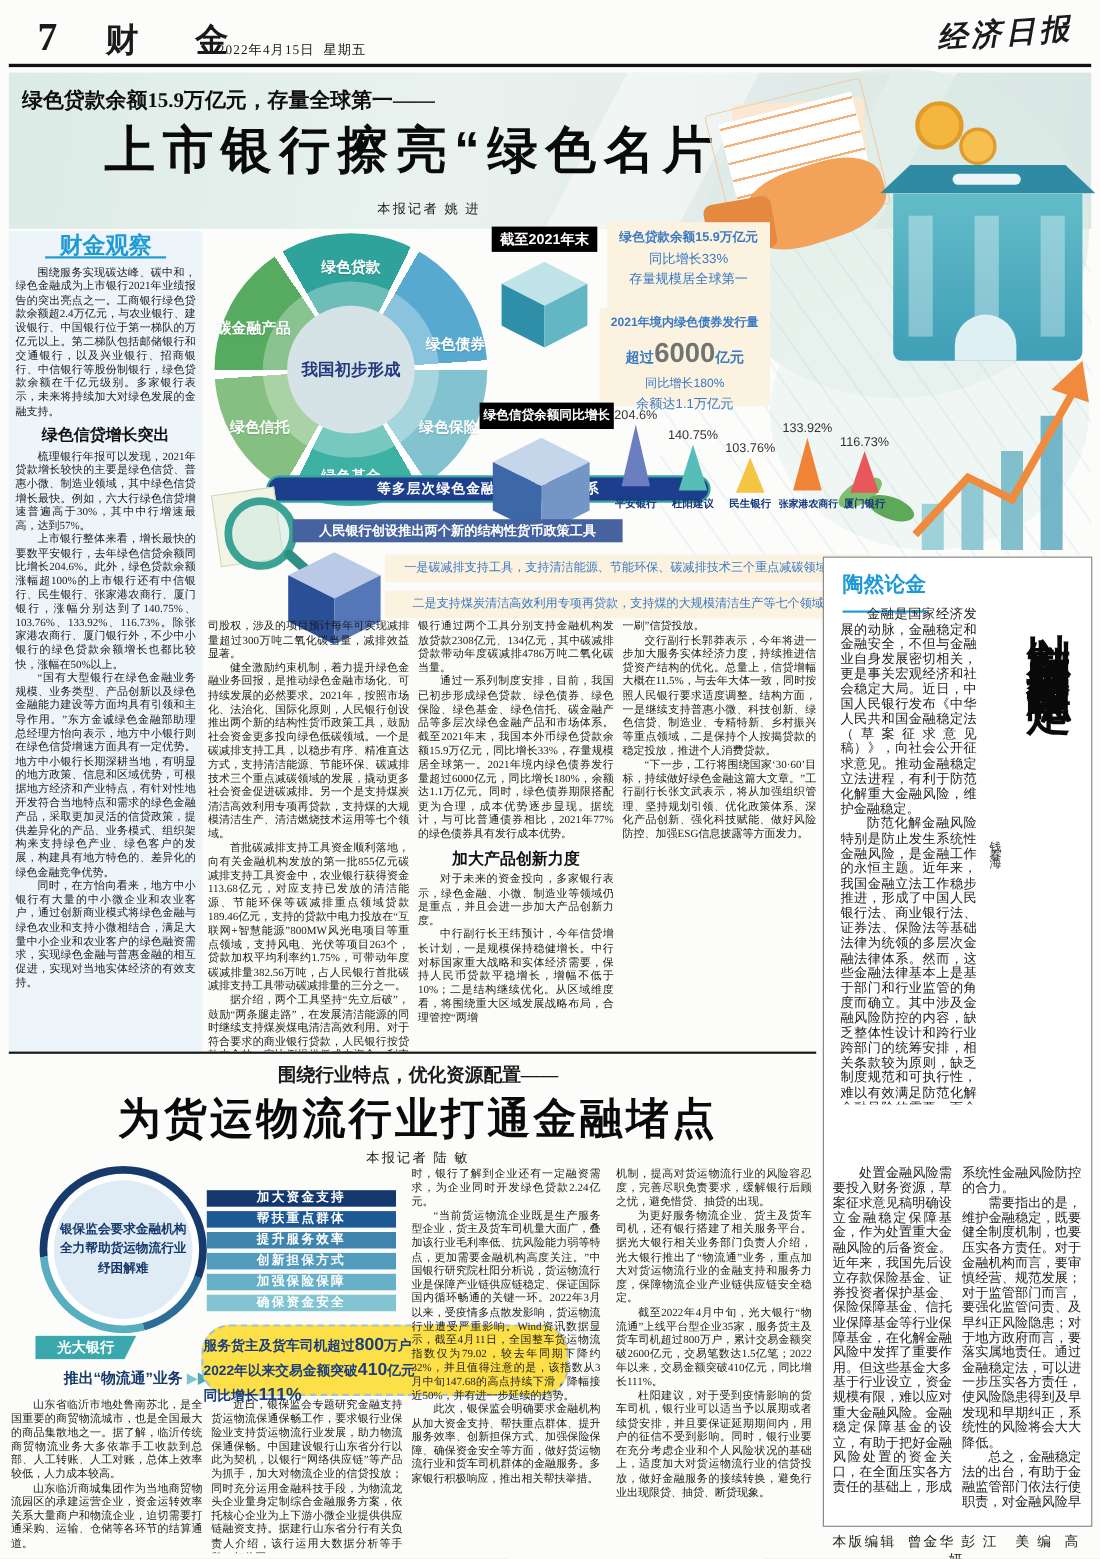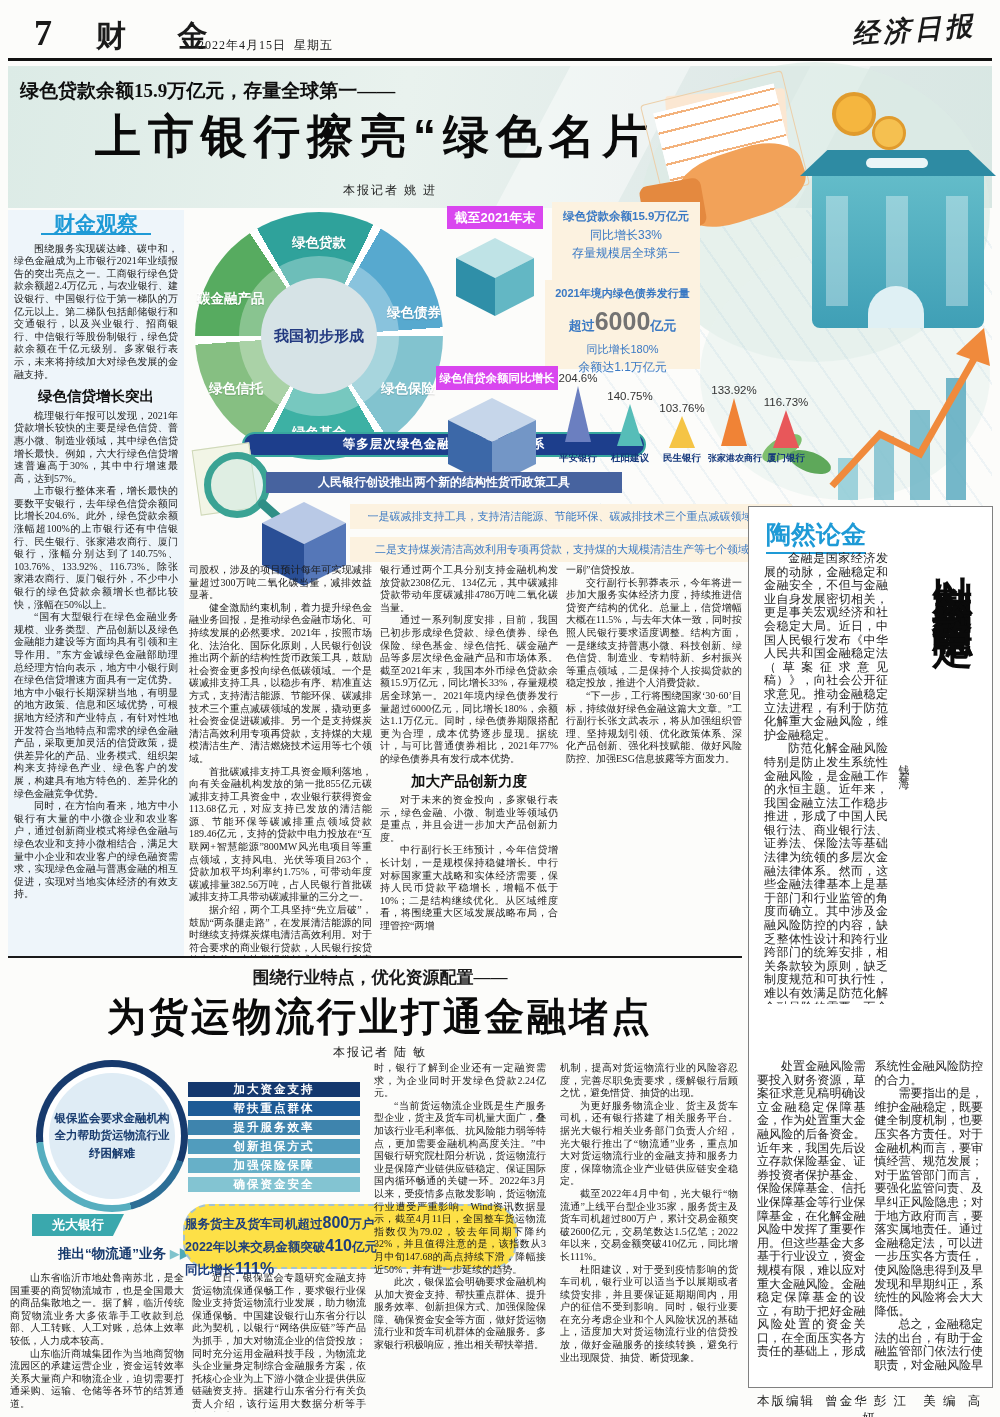--- a/index.html
+++ b/index.html
@@ -44,21 +44,21 @@
   .donut .mid{position:absolute;left:44px;top:44px;right:44px;bottom:44px;border-radius:50%;background:rgba(255,255,255,.30);}
   .donut .core{position:absolute;left:66px;top:66px;right:66px;bottom:66px;border-radius:50%;background:#d6e3e6;
         display:flex;align-items:center;justify-content:center;font-weight:bold;color:#233a80;font-size:15px;
         font-family:"Liberation Sans","DejaVu Sans",sans-serif;}
   .seg-label{position:absolute;color:#fff;font-weight:bold;font-size:13.5px;
         font-family:"Liberation Sans","DejaVu Sans",sans-serif;text-shadow:0 1px 1px rgba(0,0,0,.15);white-space:nowrap;}
   .donut-caption{background:#1d3e8c;border:2px solid #37a79e;border-radius:13px;color:#fff;text-align:center;
         font-size:12.5px;font-weight:bold;letter-spacing:1px;font-family:"Liberation Sans","DejaVu Sans",sans-serif;}
 
   
-  .teal-tag{background:#d946ef;color:#fff;font-weight:bold;text-align:center;
+  .teal-tag{background:#000000;color:#fff;font-weight:bold;text-align:center;
         font-family:"Liberation Sans","DejaVu Sans",sans-serif;}
   .cream-box{background:#fcf2e0;color:#3a79c4;text-align:center;
         font-family:"Liberation Sans","DejaVu Sans",sans-serif;}
   .cream-box div{line-height:1.55;}
   .big-num{font-size:25px;font-weight:bold;color:#737373;}
 
   
   .bank-item{position:absolute;width:52px;text-align:center;}
   .bank-pct{font-size:11.5px;color:#333;font-family:"Liberation Sans","DejaVu Sans",sans-serif;white-space:nowrap;}
   .tri{margin:2px auto 0;width:0;height:0;border-left:13px solid transparent;border-right:13px solid transparent;}
@@ -66,22 +66,22 @@
         font-family:"Liberation Sans","DejaVu Sans",sans-serif;}
 
   
   .policy-title{background:#47639f;color:#fff;font-size:12px;font-weight:bold;text-align:center;line-height:21px;
         font-family:"Liberation Sans","DejaVu Sans",sans-serif;}
   .policy-item{background:#fcf2e0;color:#3a79c4;font-size:11px;line-height:25px;text-align:center;
         font-family:"Liberation Sans","DejaVu Sans",sans-serif;}
 
   
   .sidebar-box{border:1px solid #808080;background:#fff;}
-  .commentary-title{font-family:"Liberation Sans","DejaVu Sans",sans-serif;font-size:25px;font-weight:bold;color:#1e9ad6;
-        border-bottom:2px solid #1e9ad6;display:inline-block;padding-bottom:1px;}
+  .commentary-title{font-family:"Liberation Sans","DejaVu Sans",sans-serif;font-size:19px;font-weight:bold;color:#1e9ad6;
+        border-bottom:2px solid #1e9ad6;display:inline-block;padding-bottom:11px;}
   .kai{font-size:12px;line-height:13.6px;text-align:justify;overflow:hidden;color:#222;}
   .kai p{margin:0;text-indent:2em;}
   .vert-headline{writing-mode:vertical-rl;text-orientation:upright;font-size:40px;font-weight:900;letter-spacing:5px;
         color:#0a0a0a;font-family:"Liberation Sans","DejaVu Sans",sans-serif;}
   .vert-author{writing-mode:vertical-rl;text-orientation:upright;font-size:11px;letter-spacing:7px;color:#333;}
   .two-col{column-count:2;column-gap:9px;}
 
   
   .rule-black{background:#1a1a1a;}
   .kicker2{font-size:17px;font-weight:bold;text-align:center;}
@@ -220,21 +220,21 @@
       <div class="tri" style="border-bottom:48px solid #f08336;"></div>
       <div class="bank-name" style="top:68px;font-size:9px;">张家港农商行</div>
     </div>
     <div class="bank-item" style="left:208px;top:30px;">
       <div class="bank-pct">116.73%</div>
       <div class="tri" style="border-bottom:38px solid #e8575a;"></div>
       <div class="bank-name" style="top:56px;">厦门银行</div>
     </div>
   </div>
 
-  <div class="abs policy-title" style="left:266px;top:472px;width:356px;height:21px;">人民银行创设推出两个新的结构性货币政策工具</div>
+  <div class="abs policy-title" style="left:266px;top:472px;width:300px;height:21px;">人民银行创设推出两个新的结构性货币政策工具</div>
   <svg class="abs" width="92" height="88" style="left:258px;top:500px;">
     <polygon points="46,2 88,23 46,44 4,23" fill="#b9c9e6"></polygon>
     <polygon points="4,23 46,44 46,86 4,65" fill="#2a4f96"></polygon>
     <polygon points="88,23 46,44 46,86 88,65" fill="#5577b8"></polygon>
   </svg>
   <div class="abs policy-item" style="left:350px;top:504px;width:442px;height:25px;">一是碳减排支持工具，支持清洁能源、节能环保、碳减排技术三个重点减碳领域发展</div>
   <div class="abs policy-item" style="left:350px;top:537px;width:424px;height:25px;">二是支持煤炭清洁高效利用专项再贷款，支持煤的大规模清洁生产等七个领域</div>
 
   <div class="abs observer-col bodytext" style="left:8px;top:210px;width:164px;height:742px;">
     <div class="observer-title">财金观察</div>

